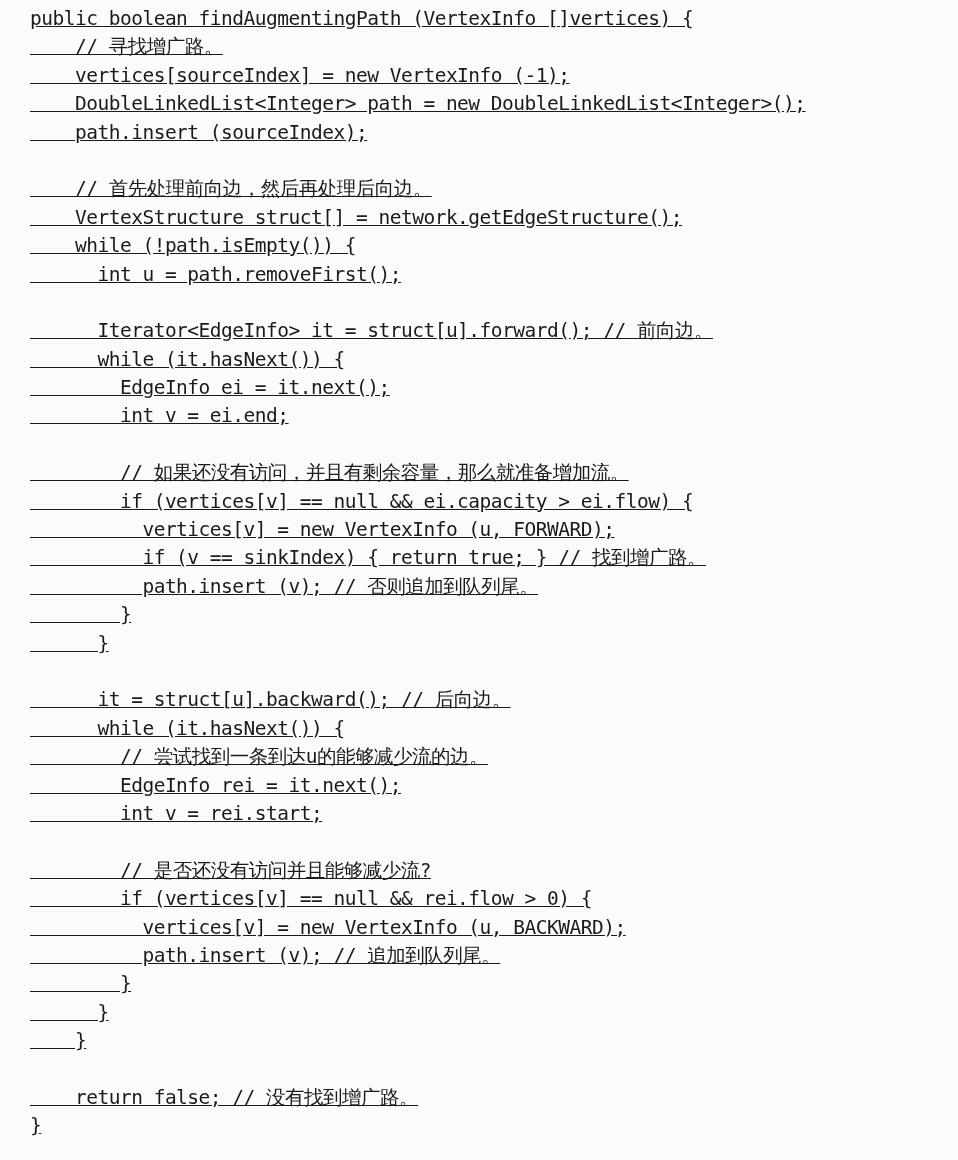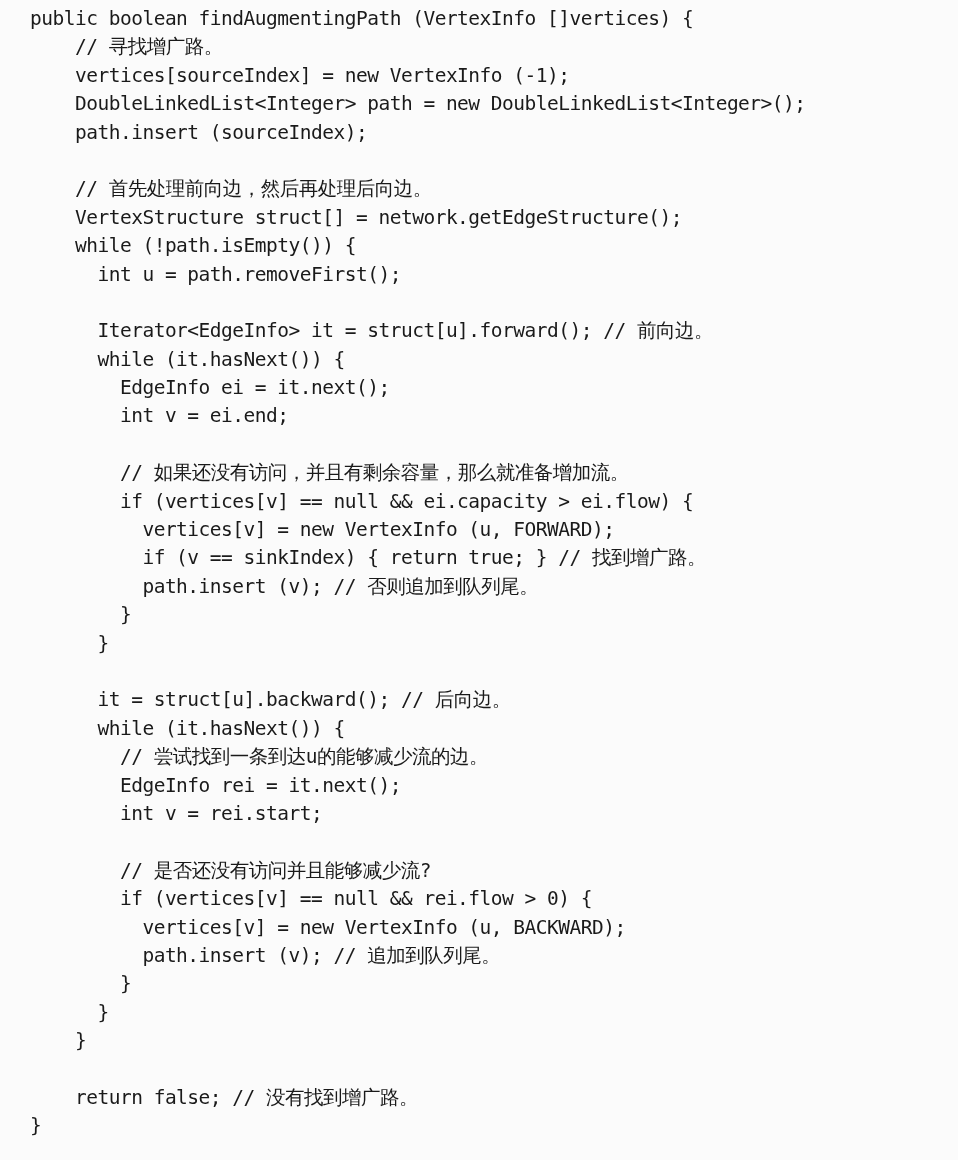--- a/index.html
+++ b/index.html
@@ -23,20 +23,21 @@
     margin: 0;
     font-family: "DejaVu Sans Mono", "Liberation Mono", monospace;
     font-size: 19.5px;
     color: #1a1a1a;
     letter-spacing: -0.5px;
   }
   .code-line {
     height: 28.4px;
     line-height: 28.4px;
     white-space: pre;
+    text-decoration: underline;
   }
 </style>
 </head>
 <body>
 
 <div class="page">
   <pre class="code"><div class="code-line">public boolean findAugmentingPath (VertexInfo []vertices) {</div><div class="code-line">    // 寻找增广路。</div><div class="code-line">    vertices[sourceIndex] = new VertexInfo (-1);</div><div class="code-line">    DoubleLinkedList&lt;Integer&gt; path = new DoubleLinkedList&lt;Integer&gt;();</div><div class="code-line">    path.insert (sourceIndex);</div><div class="code-line"></div><div class="code-line">    // 首先处理前向边，然后再处理后向边。</div><div class="code-line">    VertexStructure struct[] = network.getEdgeStructure();</div><div class="code-line">    while (!path.isEmpty()) {</div><div class="code-line">      int u = path.removeFirst();</div><div class="code-line"></div><div class="code-line">      Iterator&lt;EdgeInfo&gt; it = struct[u].forward(); // 前向边。</div><div class="code-line">      while (it.hasNext()) {</div><div class="code-line">        EdgeInfo ei = it.next();</div><div class="code-line">        int v = ei.end;</div><div class="code-line"></div><div class="code-line">        // 如果还没有访问，并且有剩余容量，那么就准备增加流。</div><div class="code-line">        if (vertices[v] == null &amp;&amp; ei.capacity &gt; ei.flow) {</div><div class="code-line">          vertices[v] = new VertexInfo (u, FORWARD);</div><div class="code-line">          if (v == sinkIndex) { return true; } // 找到增广路。</div><div class="code-line">          path.insert (v); // 否则追加到队列尾。</div><div class="code-line">        }</div><div class="code-line">      }</div><div class="code-line"></div><div class="code-line">      it = struct[u].backward(); // 后向边。</div><div class="code-line">      while (it.hasNext()) {</div><div class="code-line">        // 尝试找到一条到达u的能够减少流的边。</div><div class="code-line">        EdgeInfo rei = it.next();</div><div class="code-line">        int v = rei.start;</div><div class="code-line"></div><div class="code-line">        // 是否还没有访问并且能够减少流?</div><div class="code-line">        if (vertices[v] == null &amp;&amp; rei.flow &gt; 0) {</div><div class="code-line">          vertices[v] = new VertexInfo (u, BACKWARD);</div><div class="code-line">          path.insert (v); // 追加到队列尾。</div><div class="code-line">        }</div><div class="code-line">      }</div><div class="code-line">    }</div><div class="code-line"></div><div class="code-line">    return false; // 没有找到增广路。</div><div class="code-line">}</div></pre>
 </div>
 
 </body></html>

